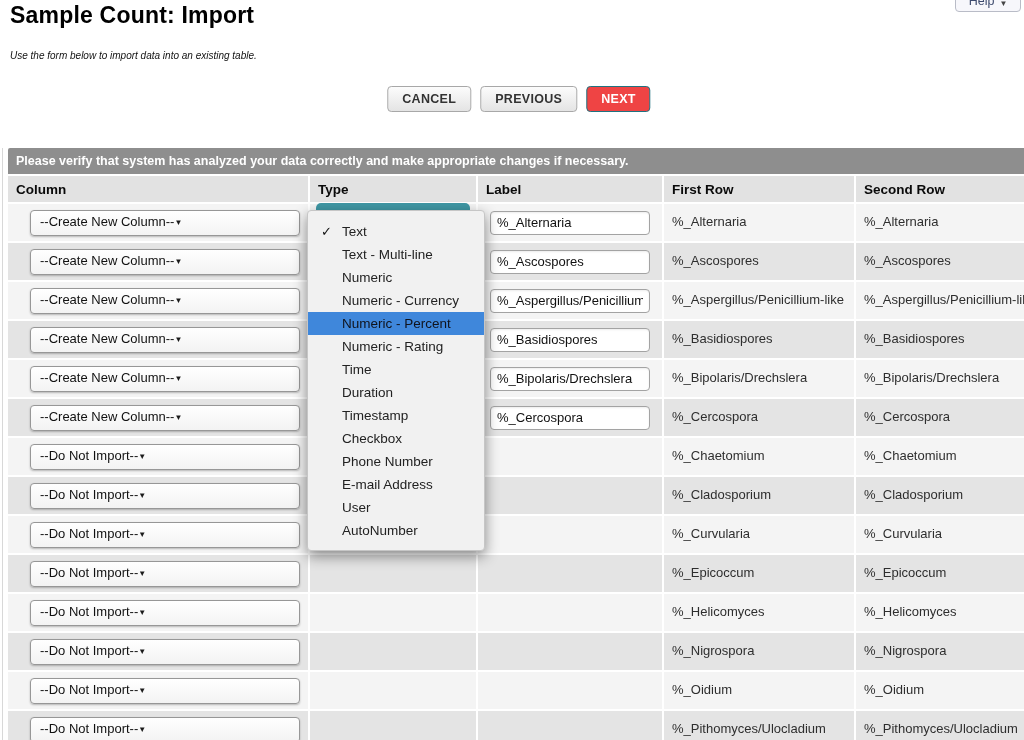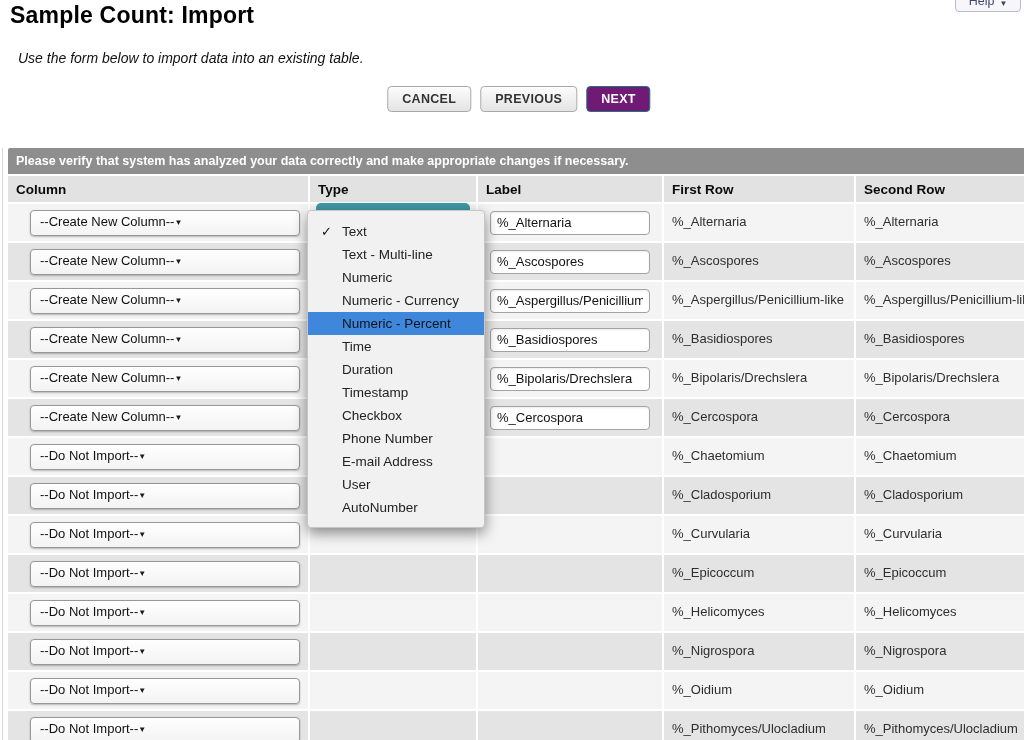--- a/index.html
+++ b/index.html
@@ -15,33 +15,33 @@
     background:#f7f7fb;border:1px solid #b9bcc7;border-radius:4px;
     color:#3d4a6d;font-size:12.5px;display:flex;align-items:flex-end;justify-content:center;
     padding-bottom:3px;gap:5px;cursor:pointer;font-family:inherit;
   }
   .help-btn .caret{font-size:8px;color:#444;}
   h1.page-title{
     position:absolute;left:10px;top:2px;margin:0;
     font-size:23px;font-weight:600;color:#000;letter-spacing:.2px;
   }
   .page-subtitle{
-    position:absolute;left:18px;top:50px;font-size:14px;font-style:italic;color:#111;
+    position:absolute;left:10px;top:50px;font-size:10px;font-style:italic;color:#111;
   }
   .action-bar{
     position:absolute;top:86px;left:519px;transform:translateX(-50%);
     display:flex;gap:9px;align-items:center;
   }
   .btn{
     font-family:inherit;font-size:12.5px;font-weight:bold;color:#333;
     padding:5px 14px;border:1px solid #a8a8a8;border-radius:4px;
     background:linear-gradient(#fcfcfc,#e4e4e4);letter-spacing:.3px;cursor:pointer;
   }
   .btn.primary{
-    background:#701a75;border-color:#1f7280;color:#fff;
+    background:#ef4444;border-color:#1f7280;color:#fff;
   }
 
   
   .import-table{position:absolute;left:8px;top:148px;width:1056px;}
   .banner{
     background:#8e8e8e;color:#fff;font-size:12.5px;font-weight:bold;
     height:26px;line-height:26px;padding-left:8px;border-radius:2px 2px 0 0;
     border-bottom:2px solid #fff;white-space:nowrap;
   }
   .thead,.trow{
@@ -393,20 +393,21 @@
 </div>
 
 <div class="focused-select"></div>
 
 <div class="type-menu" id="typemenu">
     <div class="menu-item"><span class="check">✓</span><span>Text</span></div>
     <div class="menu-item"><span>Text - Multi-line</span></div>
     <div class="menu-item"><span>Numeric</span></div>
     <div class="menu-item"><span>Numeric - Currency</span></div>
     <div class="menu-item highlighted"><span>Numeric - Percent</span></div>
+    <div class="menu-item"><span>Numeric - Rating</span></div>
     <div class="menu-item"><span>Time</span></div>
     <div class="menu-item"><span>Duration</span></div>
     <div class="menu-item"><span>Timestamp</span></div>
     <div class="menu-item"><span>Checkbox</span></div>
     <div class="menu-item"><span>Phone Number</span></div>
     <div class="menu-item"><span>E-mail Address</span></div>
     <div class="menu-item"><span>User</span></div>
     <div class="menu-item"><span>AutoNumber</span></div>
   </div>
 

